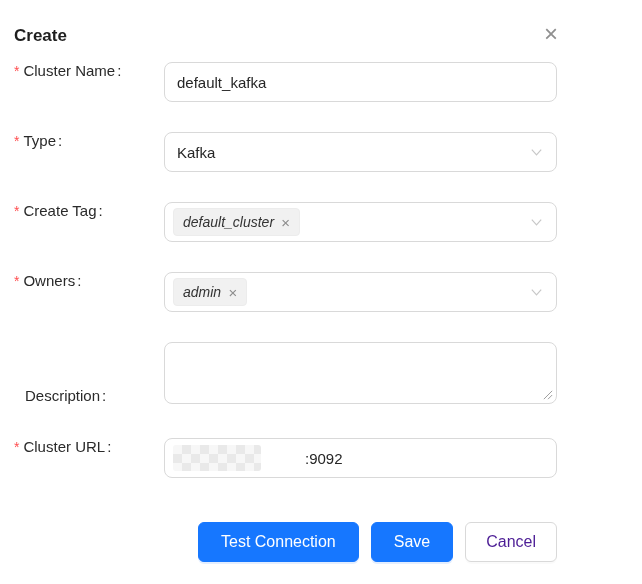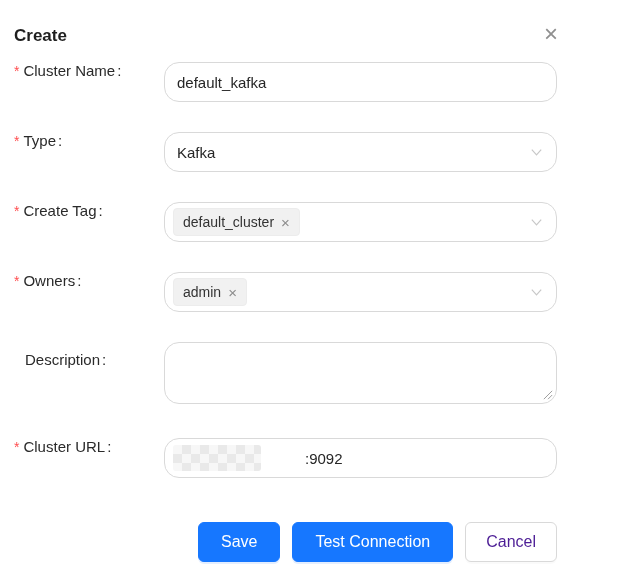--- a/index.html
+++ b/index.html
@@ -38,37 +38,37 @@
     color:#8f8f8f;
     font-weight:300;
     padding:2px;
   }
   .form{margin-top:16px;}
   .row{
     display:flex;
     align-items:flex-start;
     margin-bottom:30px;
   }
-  .row.textarea-row{align-items:flex-start;margin-bottom:34px;}
+  .row.textarea-row{align-items:flex-end;margin-bottom:34px;}
   .row.textarea-row .label{padding-top:9px;}
   .label{
     flex:0 0 150px;
     font-size:15px;
     color:#2a2a2a;
     white-space:nowrap;
   }
   .req{color:var(--required,#ff4d4f);margin-right:4px;font-size:14px;}
   .req-placeholder{display:inline-block;width:11px;}
   .colon{margin-left:2px;}
   .control-wrap{flex:1;position:relative;}
   .control{
     width:100%;
     height:40px;
     border:1px solid var(--border,#d9d9d9);
-    border-radius:15px;
+    border-radius:8px;
     background:#fff;
     font-size:15px;
     color:var(--text,#262626);
     display:flex;
     align-items:center;
   }
   input.control{
     padding:0 12px;
     outline:none;
     font-family:"Liberation Sans","DejaVu Sans",sans-serif;
@@ -86,20 +86,21 @@
     align-items:center;
     gap:7px;
     height:28px;
     padding:0 9px;
     background:#f1f1f1;
     border:1px solid #ececec;
     border-radius:4px;
     font-size:14px;
     color:#333;
     max-width:100%;
+    font-style:italic;
   }
   .chip-remove{
     color:#8c8c8c;
     font-size:15px;
     line-height:1;
     cursor:pointer;
   }
   .textarea-wrap{flex:1;position:relative;}
   textarea.control{
     height:62px;
@@ -254,18 +255,18 @@
         <div class="control input-like">
           <span class="redacted"></span>
           <span class="url-suffix">:9092</span>
         </div>
       </div>
     </div>
 
   </div>
 
   <div class="footer">
+    <button class="btn primary">Test Connection</button>
     <button class="btn primary">Save</button>
-    <button class="btn primary">Test Connection</button>
     <button class="btn default">Cancel</button>
   </div>
 
 </div>
 
 </body></html>

